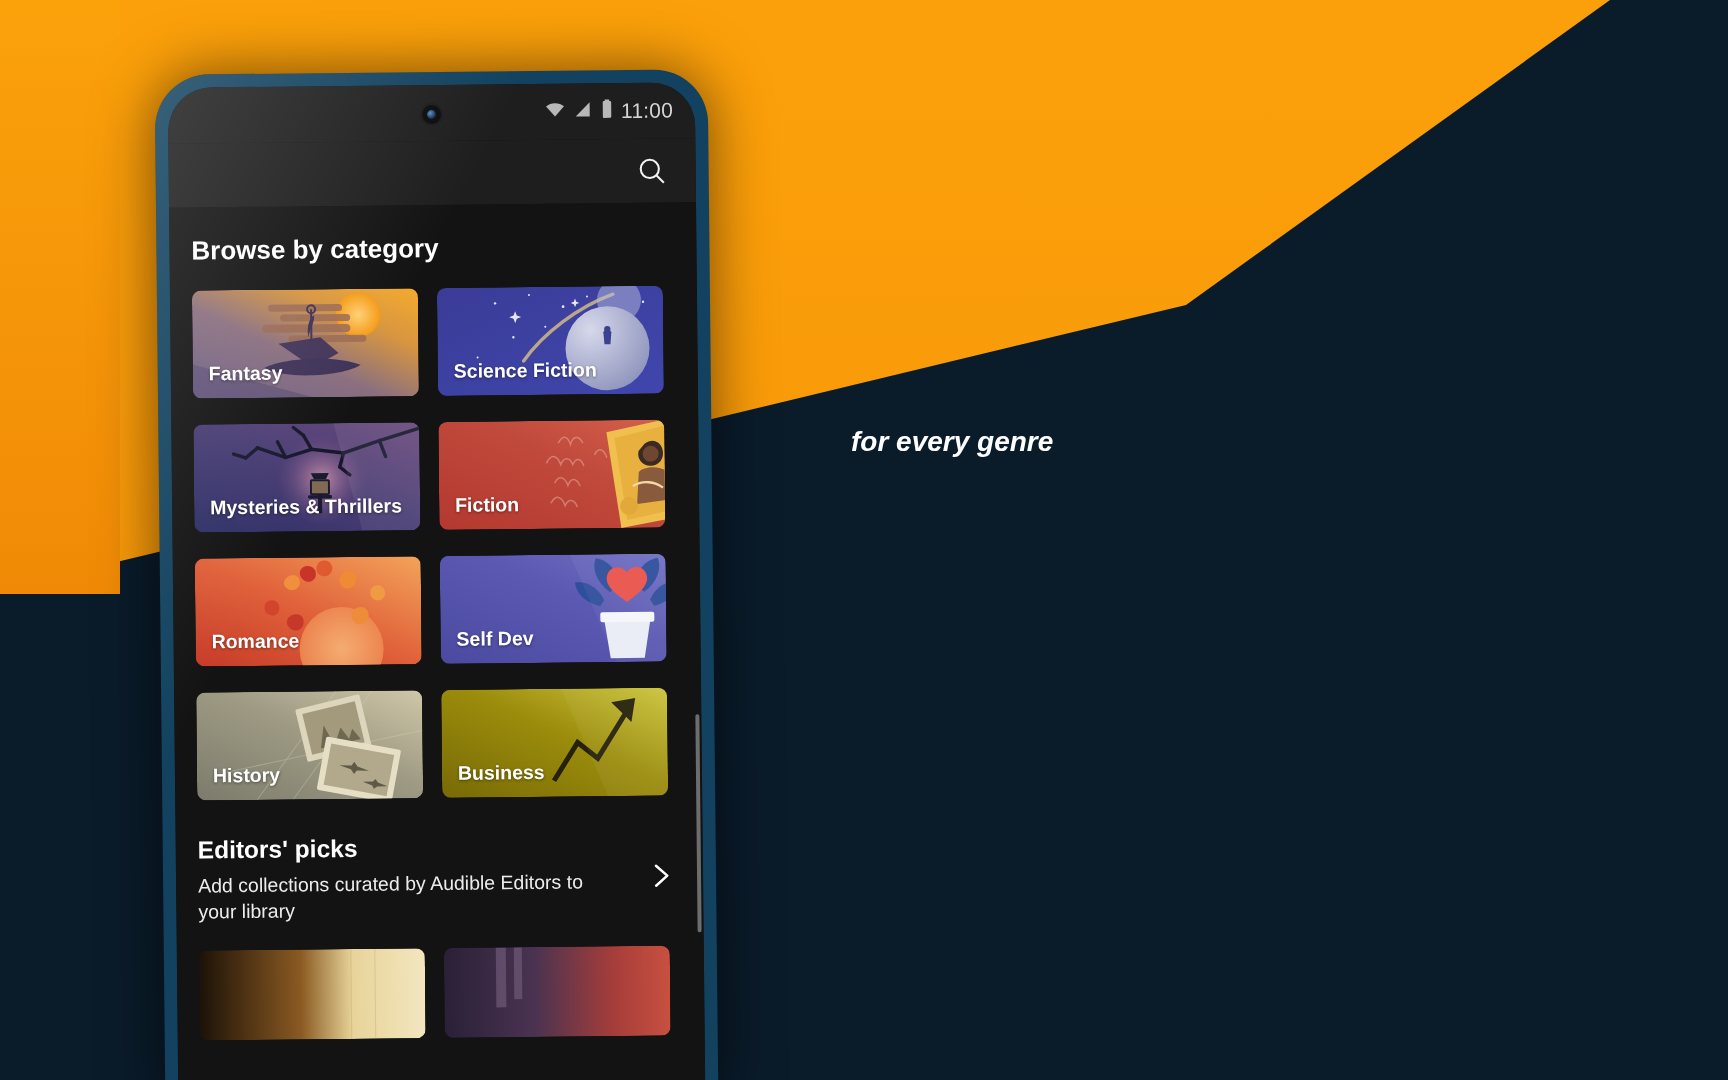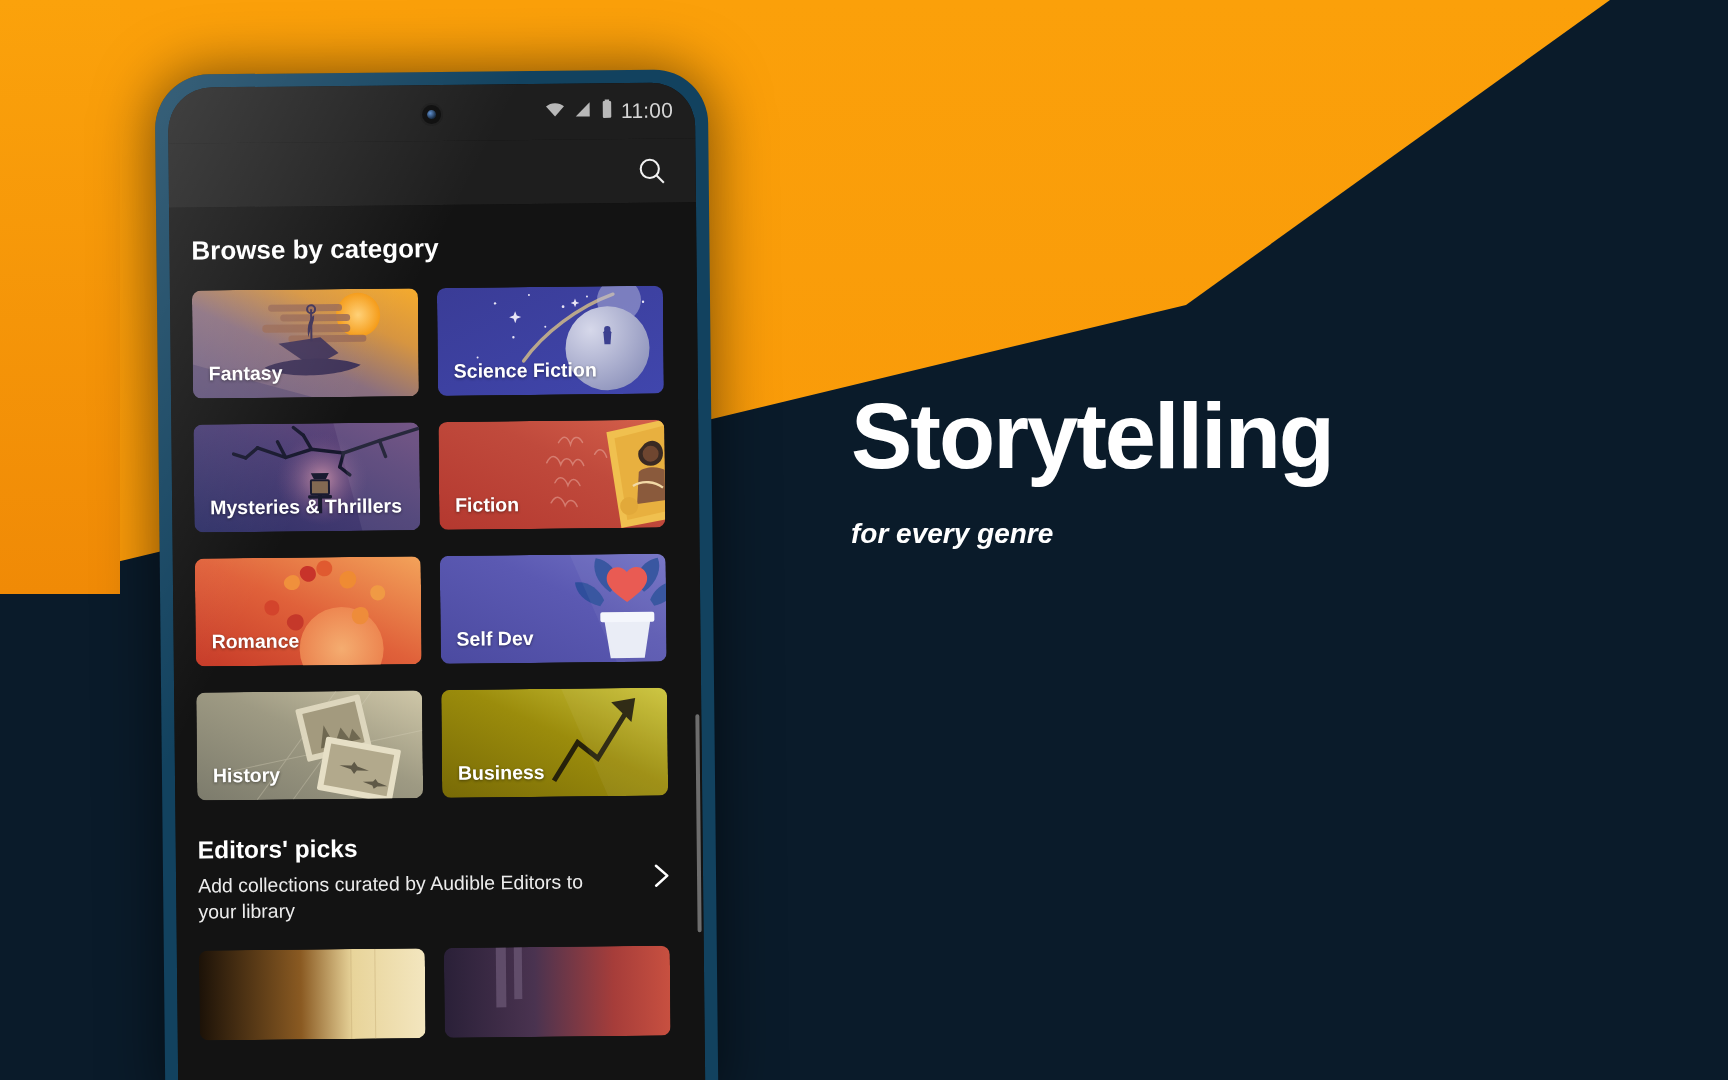--- a/index.html
+++ b/index.html
@@ -180,21 +180,20 @@
   .pick { height: 90px; border-radius: 9px; overflow:hidden; position:relative;}
 </style>
 </head>
 <body>
 
 <div id="bg-dark"></div>
 <div id="bg-orange"></div>
 <div id="bg-orange-left"></div>
 
 <div id="promo">
-  <div id="promo-title">Storytelling</div>
   <div id="promo-sub">for every genre</div>
 </div>
 
 <div id="phone">
   <div id="screen">
 
     <div id="statusbar">
       <span class="sb-ico">
         <svg width="22" height="22" viewBox="0 0 24 24">
             <path fill="#b8b8b8" d="M12 19.5 2.2 8.3C4.9 6 8.3 4.8 12 4.8s7.1 1.2 9.8 3.5L12 19.5z"></path>

